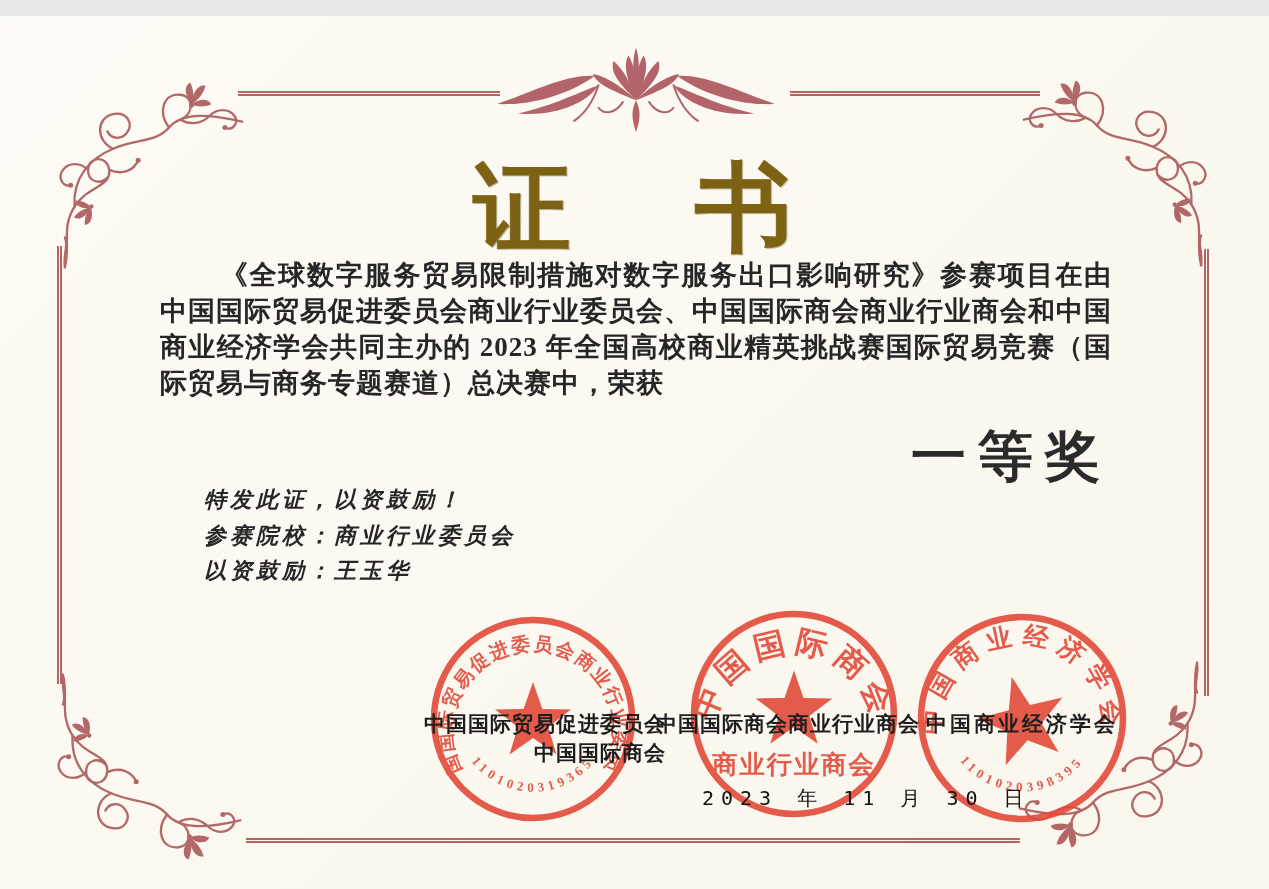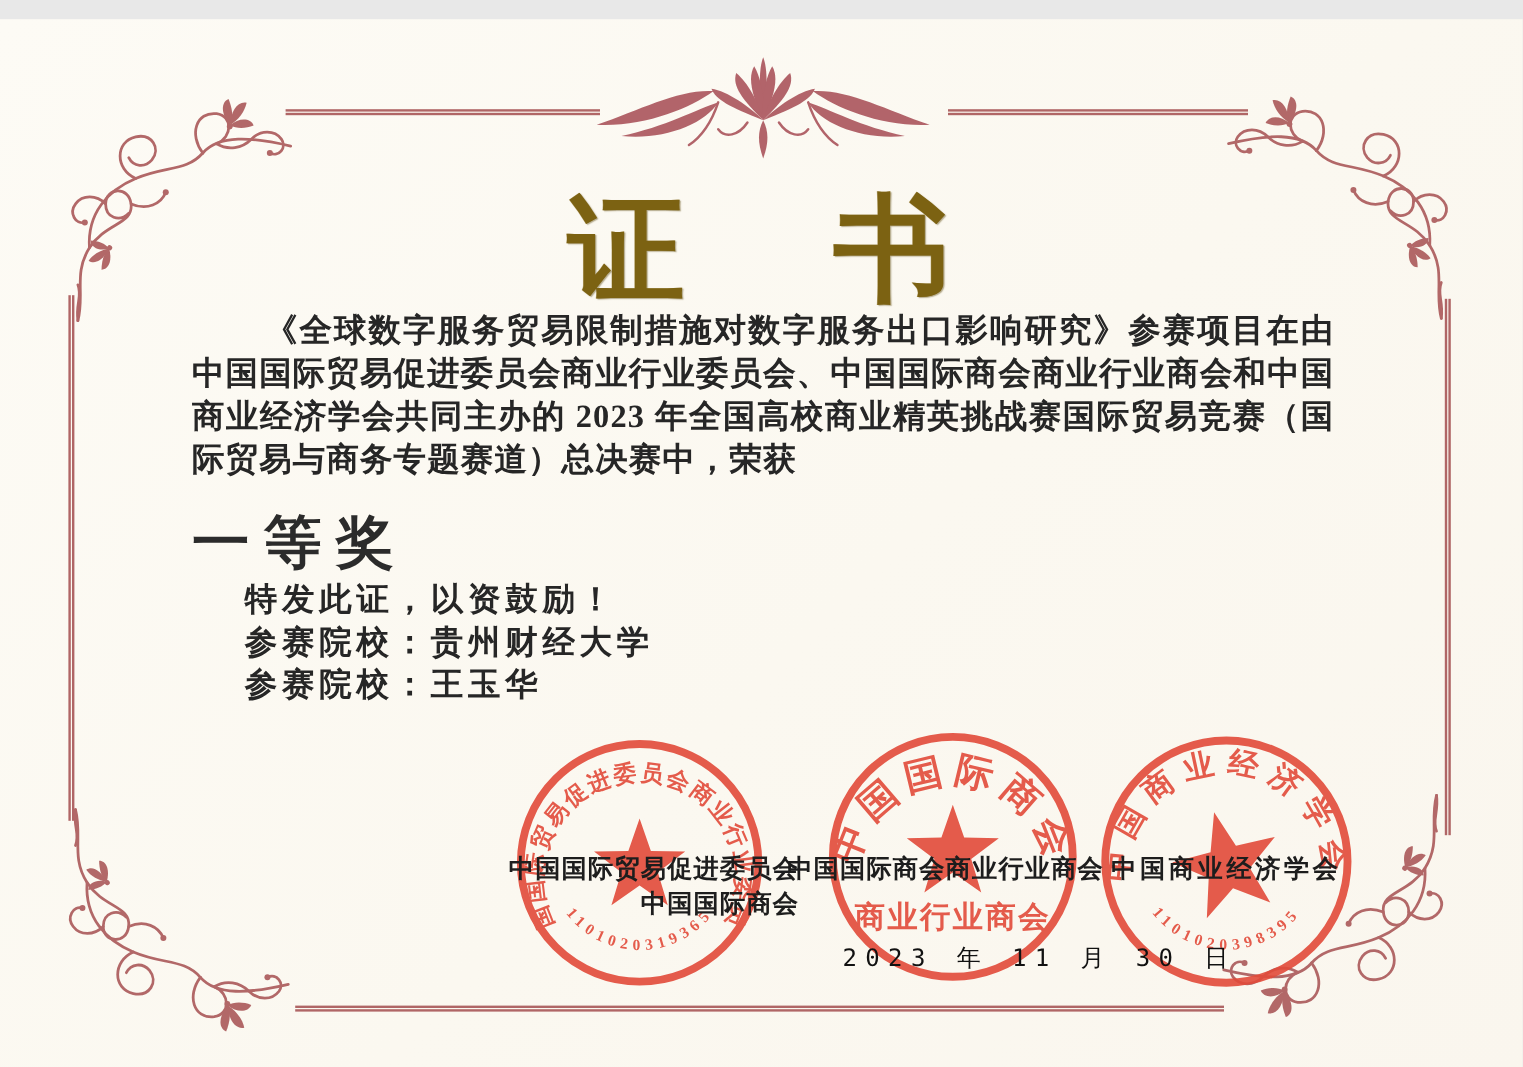--- a/index.html
+++ b/index.html
@@ -29,27 +29,27 @@
     font-size:97px;font-weight:bold;color:#7c6212;word-spacing:92px;
     text-shadow:1px 1px 1px rgba(90,70,10,.45), -0.5px -0.5px 0 rgba(150,120,40,.5);
     letter-spacing:4px;z-index:3;
   }
   .body-par{
     position:absolute;left:160px;top:241px;width:952px;
     font-size:27px;font-weight:bold;color:#262626;line-height:36px;
     text-align:justify;text-indent:2.25em;letter-spacing:1px;z-index:3;font-family:Liberation Serif, serif;
   }
   .award{
-    position:absolute;left:160px;top:404px;width:952px;text-align:left;
-    font-size:48px;font-weight:bold;color:#2b2b2b;letter-spacing:12px;z-index:3;
+    position:absolute;left:160px;top:404px;width:952px;text-align:right;
+    font-size:55px;font-weight:bold;color:#2b2b2b;letter-spacing:12px;z-index:3;
   }
   .details{position:absolute;left:204px;top:466px;z-index:3;}
   .details div{
-    font-size:27px;font-weight:bold;color:#262626;letter-spacing:4px;
-    line-height:35.5px;white-space:nowrap;
+    font-size:22px;font-weight:bold;color:#262626;letter-spacing:4px;
+    line-height:35.5px;white-space:nowrap;font-style:italic;
   }
   
   .seal{position:absolute;z-index:2;opacity:.9;}
   #seal-1{left:428px;top:598px;}
   #seal-2{left:688px;top:592px;}
   #seal-3{left:916px;top:596px;}
   .seal text{font-family:"Liberation Serif", serif;font-weight:bold;}
   
   .sig{
     position:absolute;z-index:5;color:#1d1d1d;font-weight:bold;font-size:21px;
@@ -140,22 +140,22 @@
     </svg>
 
   <div class="title">证 书</div>
 
   <div class="body-par">《全球数字服务贸易限制措施对数字服务出口影响研究》参赛项目在由中国国际贸易促进委员会商业行业委员会、中国国际商会商业行业商会和中国商业经济学会共同主办的 2023 年全国高校商业精英挑战赛国际贸易竞赛（国际贸易与商务专题赛道）总决赛中，荣获</div>
 
   <div class="award">一等奖</div>
 
   <div class="details">
     <div>特发此证，以资鼓励！</div>
-    <div>参赛院校：贵州财经大学</div>
-    <div>参赛院校：王玉华</div>
+    <div>参赛院校：商业行业委员会</div>
+    <div>以资鼓励：王玉华</div>
   </div>
 
   <svg class="seal" id="seal-1" width="210" height="210" viewBox="0 0 210 210">
     <circle cx="105" cy="105" r="99" fill="none" stroke="#e24b3a" stroke-width="6.5"></circle>
     <path id="s1arc" d="M 38 163 A 81 81 0 1 1 172 163" fill="none"></path>
     <path id="s1num" d="M 33 128 A 77 77 0 0 0 177 128" fill="none"></path>
     <text font-size="19" fill="#e24b3a" letter-spacing="2">
       <textPath href="#s1arc" startOffset="50%" text-anchor="middle">中国国际贸易促进委员会商业行业委员会</textPath>
     </text>
     <polygon points="105,68 114.4,95.1 143,95.6 120.2,112.9 128.5,140.4 105,124 81.5,140.4 89.8,112.9 67,95.6 95.6,95.1" fill="#e24b3a"></polygon>

